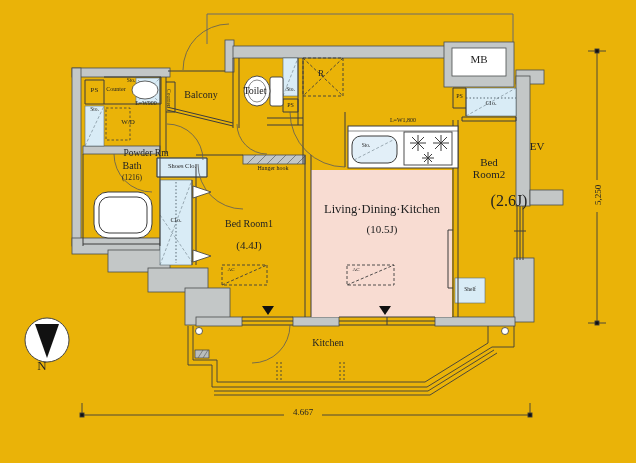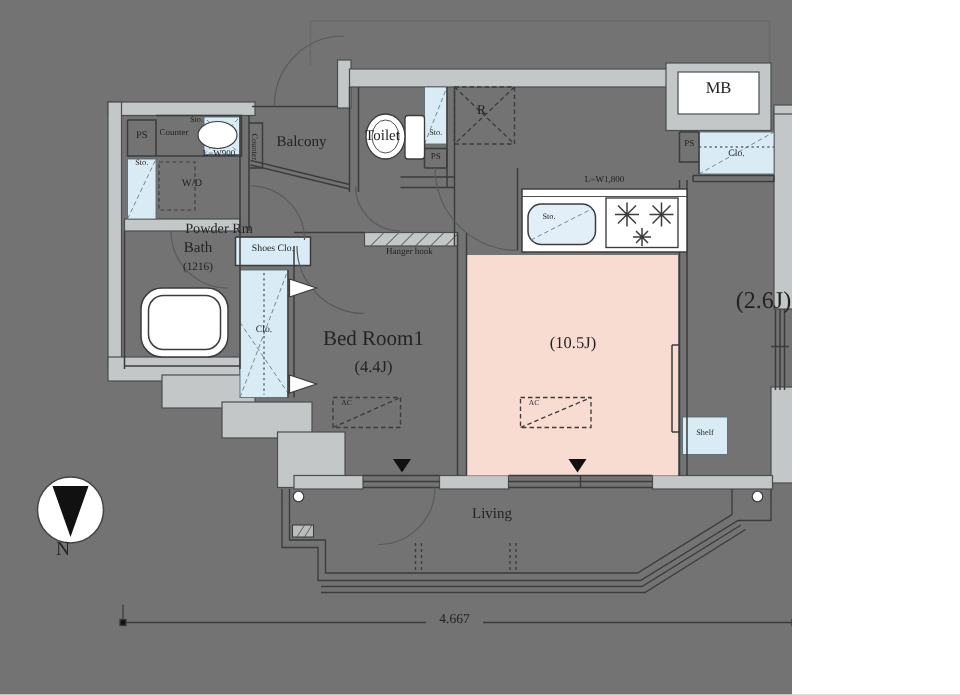--- a/index.html
+++ b/index.html
@@ -1,16 +1,16 @@
 <!DOCTYPE html>
 <html><head>
 <meta charset="utf-8">
 <style>
   html,body{margin:0;padding:0;background:#fff;}
-  .plan{position:relative;width:528px;height:463px;background:#737373;overflow:hidden;
+  .plan{position:relative;width:636px;height:463px;background:#eab308;overflow:hidden;
         font-family:"Liberation Serif","DejaVu Serif",serif;}
   .plan svg{position:absolute;left:0;top:0;}
   .lbl{position:absolute;text-align:center;color:#232323;line-height:1.08;}
   .nw{white-space:nowrap;}
   .vert{writing-mode:vertical-rl;text-orientation:mixed;}
   .rot{transform:rotate(-90deg);transform-origin:center center;}
 </style>
 </head>
 <body>
 
@@ -201,25 +201,27 @@
 <div class="lbl nw" style="left:357px;top:143px;width:18px;font-size:5.5px;">Sto.</div>
 <div class="lbl nw" style="left:102px;top:86px;width:28px;font-size:6px;">Counter</div>
 <div class="lbl nw vert" style="left:165px;top:83px;height:30px;font-size:5.5px;">Counter</div>
 <div class="lbl nw" style="left:126px;top:100px;width:40px;font-size:6px;">L=W900</div>
 <div class="lbl nw" style="left:376px;top:117px;width:54px;font-size:6px;">L=W1,800</div>
 <div class="lbl nw" style="left:157px;top:162px;width:50px;font-size:6.5px;">Shoes Clo.</div>
 <div class="lbl nw" style="left:247px;top:165px;width:52px;font-size:6px;">Hanger hook</div>
 <div class="lbl nw" style="left:164px;top:216px;width:24px;font-size:6.5px;">Clo.</div>
 <div class="lbl nw" style="left:478px;top:99px;width:26px;font-size:6.5px;">Clo.</div>
 <div class="lbl nw" style="left:313px;top:69px;width:16px;font-size:9px;">R</div>
-<div class="lbl nw" style="left:208px;top:219px;width:82px;font-size:14px;">Bed Room1</div>
+<div class="lbl nw" style="left:208px;top:219px;width:82px;font-size:10px;">Bed Room1</div>
 <div class="lbl nw" style="left:221px;top:240px;width:56px;font-size:11px;">(4.4J)</div>
+<div class="lbl nw" style="left:312px;top:203px;width:140px;font-size:12.5px;">Living·Dining·Kitchen</div>
 <div class="lbl nw" style="left:352px;top:224px;width:60px;font-size:11px;">(10.5J)</div>
 <div class="lbl nw" style="left:224px;top:267px;width:14px;font-size:5px;">AC</div>
 <div class="lbl nw" style="left:349px;top:267px;width:14px;font-size:5px;">AC</div>
+<div class="lbl" style="left:464px;top:157px;width:50px;font-size:11px;">Bed Room2</div>
 <div class="lbl nw" style="left:484px;top:192px;width:50px;font-size:16px;">(2.6J)</div>
 <div class="lbl nw" style="left:456px;top:287px;width:28px;font-size:5.5px;">Shelf</div>
-<div class="lbl nw" style="left:300px;top:338px;width:56px;font-size:10px;">Living</div>
+<div class="lbl nw" style="left:300px;top:338px;width:56px;font-size:10px;">Kitchen</div>
 <div class="lbl nw" style="left:32px;top:359px;width:20px;font-size:13px;">N</div>
 <div class="lbl nw" style="left:281px;top:408px;width:44px;font-size:9px;">4.667</div>
 <div class="lbl nw rot" style="left:577px;top:190px;width:44px;font-size:9px;">5,250</div>
 
 </div>
 
 </body></html>

